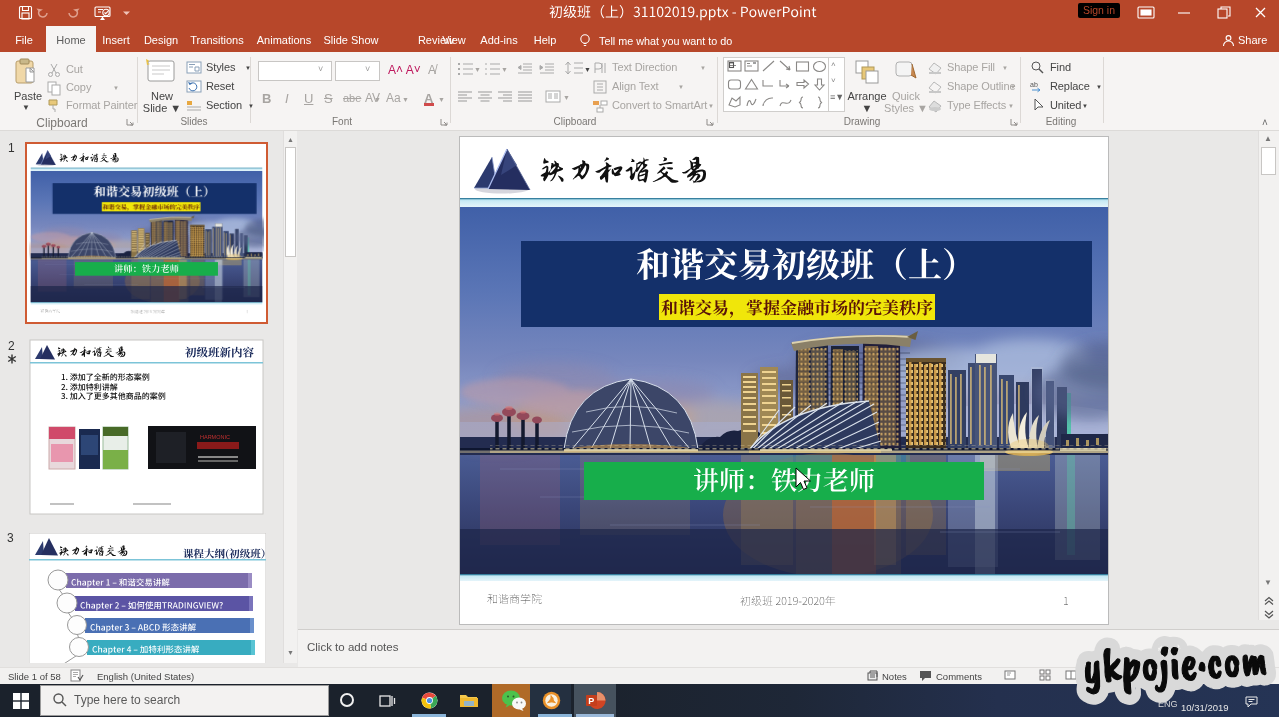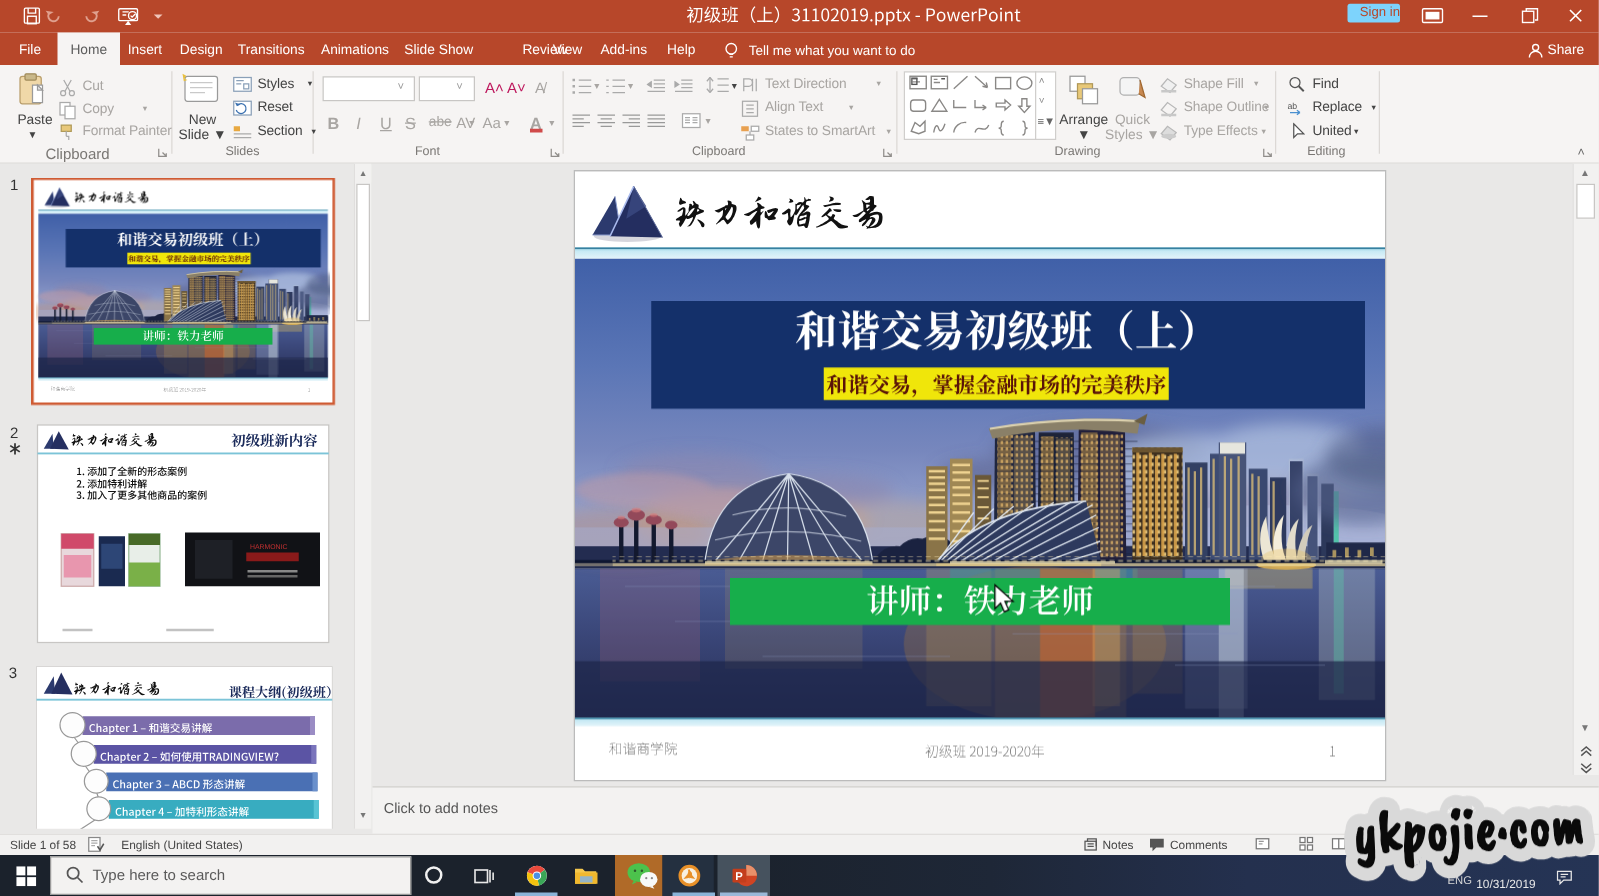--- a/index.html
+++ b/index.html
@@ -25,21 +25,21 @@
 <circle cx="93" cy="8.5" r="3.2" fill="#b7472a"></circle>
       <path d="M91.5 8.5 l1.2 1.2 2.5-2.5"></path>
 </g>
 <path d="M110 7.5 l3.5 3.5 3.5-3.5 z" fill="#f0c4b8"></path>
 </svg>
 <svg style="position:absolute;left:549.2px;top:2.5px;overflow:visible" width="269" height="25">
     <g transform="translate(0,14)">
       <path d="M5.8 -10.6H12.5V-9.6H5.8ZM11.9 -10.6H12.9Q12.9 -10.6 12.9 -10.5Q12.9 -10.3 12.9 -10.2Q12.9 -10.1 12.9 -10.0Q12.8 -7.3 12.8 -5.4Q12.7 -3.5 12.6 -2.4Q12.5 -1.2 12.3 -0.5Q12.2 0.1 12.0 0.4Q11.8 0.7 11.5 0.8Q11.2 1.0 10.9 1.0Q10.5 1.0 10.0 1.0Q9.4 1.0 8.8 1.0Q8.8 0.8 8.7 0.5Q8.7 0.2 8.5 -0.0Q9.2 0.0 9.7 0.0Q10.2 0.1 10.5 0.1Q10.7 0.1 10.8 0.0Q10.9 -0.0 11.0 -0.2Q11.2 -0.4 11.4 -1.0Q11.5 -1.6 11.6 -2.8Q11.7 -4.0 11.7 -5.8Q11.8 -7.7 11.9 -10.3ZM8.1 -10.1 9.2 -10.1Q9.1 -8.1 8.9 -6.4Q8.8 -4.7 8.4 -3.3Q8.0 -2.0 7.3 -0.8Q6.7 0.3 5.6 1.1Q5.6 1.0 5.4 0.9Q5.3 0.7 5.1 0.6Q5.0 0.4 4.8 0.3Q5.8 -0.4 6.4 -1.5Q7.1 -2.5 7.4 -3.8Q7.8 -5.1 7.9 -6.7Q8.1 -8.2 8.1 -10.1ZM2.8 -5.2 3.9 -6.5V1.1H2.8ZM5.5 -6.6 6.2 -6.0Q5.8 -5.6 5.4 -5.2Q5.0 -4.8 4.7 -4.5L4.1 -5.0Q4.4 -5.3 4.8 -5.8Q5.2 -6.2 5.5 -6.6ZM0.8 -9.3H4.9V-8.3H0.8ZM3.7 -5.9Q3.8 -5.7 4.2 -5.4Q4.5 -5.1 4.9 -4.7Q5.2 -4.3 5.5 -3.9Q5.8 -3.6 6.0 -3.4L5.3 -2.6Q5.2 -2.8 4.9 -3.2Q4.6 -3.6 4.3 -4.0Q3.9 -4.4 3.6 -4.8Q3.3 -5.2 3.1 -5.4ZM4.6 -9.3H4.8L5.0 -9.3L5.6 -8.9Q5.1 -7.7 4.4 -6.5Q3.6 -5.3 2.8 -4.3Q1.9 -3.3 1.0 -2.6Q1.0 -2.8 0.9 -3.0Q0.8 -3.2 0.7 -3.4Q0.6 -3.5 0.5 -3.6Q1.3 -4.2 2.1 -5.1Q2.9 -6.0 3.5 -7.0Q4.2 -8.0 4.6 -9.0ZM2.2 -11.3 3.0 -11.8Q3.4 -11.3 3.8 -10.8Q4.1 -10.3 4.3 -9.9L3.4 -9.4Q3.3 -9.8 2.9 -10.3Q2.6 -10.9 2.2 -11.3Z M21.2 -10.5 22.2 -10.4Q22.1 -7.9 21.9 -5.8Q21.6 -3.6 21.1 -1.9Q20.5 -0.2 19.5 1.1Q19.4 1.1 19.3 0.9Q19.1 0.8 18.9 0.7Q18.7 0.6 18.6 0.5Q19.6 -0.7 20.1 -2.3Q20.7 -4.0 20.9 -6.0Q21.1 -8.1 21.2 -10.5ZM19.6 -10.9H25.1V-9.9H19.6ZM24.2 -7.0H26.2V-6.1H23.9ZM25.9 -7.0H26.1L26.3 -7.1L27.0 -6.8Q26.5 -4.8 25.7 -3.2Q24.9 -1.7 23.8 -0.6Q22.6 0.5 21.3 1.1Q21.2 1.0 21.1 0.9Q21.0 0.7 20.8 0.6Q20.7 0.4 20.6 0.3Q21.9 -0.3 22.9 -1.2Q24.0 -2.2 24.8 -3.6Q25.5 -5.0 25.9 -6.8ZM22.0 -7.2Q22.4 -5.6 23.2 -4.1Q24.0 -2.6 25.1 -1.5Q26.2 -0.4 27.5 0.2Q27.4 0.3 27.3 0.5Q27.1 0.6 27.0 0.8Q26.9 1.0 26.8 1.1Q25.4 0.4 24.3 -0.8Q23.2 -2.0 22.4 -3.6Q21.6 -5.2 21.1 -6.9ZM24.7 -10.9H25.8Q25.6 -10.1 25.3 -9.2Q25.1 -8.3 24.8 -7.5Q24.6 -6.7 24.4 -6.1H23.3Q23.6 -6.7 23.8 -7.5Q24.1 -8.4 24.3 -9.2Q24.5 -10.1 24.7 -10.9ZM14.9 -2.5Q14.8 -2.6 14.8 -2.8Q14.7 -2.9 14.7 -3.1Q14.6 -3.3 14.5 -3.4Q14.8 -3.5 15.0 -3.7Q15.3 -4.0 15.6 -4.4Q15.8 -4.6 16.1 -5.0Q16.5 -5.5 16.9 -6.1Q17.4 -6.7 17.8 -7.4Q18.2 -8.1 18.6 -8.8L19.5 -8.3Q18.6 -6.8 17.6 -5.5Q16.6 -4.1 15.6 -3.0V-3.0Q15.6 -3.0 15.5 -3.0Q15.4 -2.9 15.2 -2.8Q15.1 -2.7 15.0 -2.7Q14.9 -2.6 14.9 -2.5ZM14.9 -2.5 14.8 -3.4 15.3 -3.8 19.3 -4.9Q19.3 -4.7 19.3 -4.4Q19.3 -4.2 19.4 -4.0Q18.0 -3.6 17.1 -3.3Q16.3 -3.1 15.8 -2.9Q15.4 -2.8 15.2 -2.7Q15.0 -2.6 14.9 -2.5ZM14.8 -5.9Q14.8 -6.0 14.7 -6.2Q14.6 -6.4 14.6 -6.6Q14.5 -6.8 14.4 -6.9Q14.6 -7.0 14.8 -7.2Q15.0 -7.4 15.3 -7.8Q15.4 -8.0 15.6 -8.4Q15.9 -8.8 16.1 -9.3Q16.4 -9.9 16.7 -10.5Q17.0 -11.1 17.2 -11.8L18.2 -11.3Q17.8 -10.4 17.4 -9.6Q16.9 -8.7 16.4 -7.9Q15.9 -7.1 15.4 -6.5V-6.5Q15.4 -6.5 15.3 -6.4Q15.2 -6.4 15.1 -6.3Q15.0 -6.2 14.9 -6.1Q14.8 -6.0 14.8 -5.9ZM14.8 -5.9 14.8 -6.7 15.3 -7.0 17.9 -7.3Q17.8 -7.1 17.8 -6.9Q17.8 -6.6 17.8 -6.4Q16.9 -6.3 16.3 -6.2Q15.8 -6.2 15.5 -6.1Q15.2 -6.0 15.0 -6.0Q14.9 -6.0 14.8 -5.9ZM14.6 -0.8Q15.2 -1.0 16.0 -1.3Q16.7 -1.5 17.6 -1.9Q18.5 -2.2 19.4 -2.5L19.6 -1.6Q18.3 -1.1 17.1 -0.6Q15.8 -0.1 14.8 0.2Z M36.6 -10.8H41.2V-9.8H36.6ZM35.6 -0.4H41.4V0.6H35.6ZM36.8 -5.7H41.0V-4.7H36.8ZM38.3 -10.4H39.3V0.2H38.3ZM35.3 -11.8H36.2V-5.8Q36.2 -4.7 36.1 -3.7Q36.0 -2.8 35.7 -1.9Q35.4 -1.0 34.8 -0.2Q34.2 0.5 33.2 1.1Q33.1 1.0 33.0 0.9Q32.9 0.7 32.8 0.6Q32.7 0.5 32.5 0.4Q33.5 -0.2 34.0 -0.9Q34.6 -1.5 34.8 -2.3Q35.1 -3.1 35.2 -4.0Q35.3 -4.8 35.3 -5.8ZM28.6 -10.7H32.7V-9.8H28.6ZM28.8 -6.2H32.5V-5.3H28.8ZM28.4 -1.0Q29.3 -1.2 30.4 -1.5Q31.5 -1.8 32.7 -2.1L32.8 -1.1Q31.7 -0.8 30.6 -0.5Q29.5 -0.3 28.6 -0.0ZM30.2 -10.4H31.1V-1.2L30.2 -1.0ZM33.3 -8.9 34.1 -8.8Q34.1 -7.8 34.1 -6.9Q34.0 -5.9 33.9 -5.1Q33.7 -4.3 33.4 -3.7L32.6 -4.2Q32.9 -4.7 33.0 -5.5Q33.2 -6.2 33.2 -7.1Q33.3 -8.0 33.3 -8.9Z M51.7 -5.3Q51.7 -6.7 52.1 -7.9Q52.4 -9.1 53.1 -10.1Q53.7 -11.1 54.5 -12.0L55.4 -11.5Q54.6 -10.7 54.0 -9.7Q53.4 -8.8 53.1 -7.7Q52.7 -6.6 52.7 -5.3Q52.7 -4.1 53.1 -3.0Q53.4 -1.9 54.0 -0.9Q54.6 0.1 55.4 0.9L54.5 1.3Q53.7 0.5 53.1 -0.5Q52.4 -1.6 52.1 -2.8Q51.7 -4.0 51.7 -5.3Z M62.6 -7.2H68.3V-6.2H62.6ZM56.7 -0.6H69.3V0.5H56.7ZM62.0 -11.6H63.1V-0.0H62.0Z M74.3 -5.3Q74.3 -4.0 73.9 -2.8Q73.6 -1.6 73.0 -0.5Q72.3 0.5 71.5 1.3L70.6 0.9Q71.4 0.1 72.0 -0.9Q72.6 -1.9 72.9 -3.0Q73.3 -4.1 73.3 -5.3Q73.3 -6.6 72.9 -7.7Q72.6 -8.8 72.0 -9.7Q71.4 -10.7 70.6 -11.5L71.5 -12.0Q72.3 -11.1 73.0 -10.1Q73.6 -9.1 73.9 -7.9Q74.3 -6.7 74.3 -5.3Z M87.7 0.2Q86.9 0.2 86.3 -0.0Q85.7 -0.2 85.2 -0.5Q84.7 -0.9 84.4 -1.2L85.1 -2.1Q85.5 -1.6 86.1 -1.2Q86.7 -0.9 87.6 -0.9Q88.2 -0.9 88.7 -1.1Q89.2 -1.3 89.4 -1.8Q89.7 -2.2 89.7 -2.8Q89.7 -3.4 89.4 -3.9Q89.1 -4.3 88.4 -4.6Q87.7 -4.8 86.5 -4.8V-5.8Q87.6 -5.8 88.2 -6.1Q88.8 -6.3 89.1 -6.8Q89.3 -7.2 89.3 -7.8Q89.3 -8.5 88.9 -9.0Q88.4 -9.4 87.6 -9.4Q87.0 -9.4 86.4 -9.1Q85.9 -8.8 85.5 -8.4L84.8 -9.2Q85.4 -9.8 86.1 -10.1Q86.8 -10.4 87.6 -10.4Q88.5 -10.4 89.2 -10.1Q89.9 -9.8 90.2 -9.3Q90.6 -8.7 90.6 -7.9Q90.6 -6.9 90.1 -6.3Q89.6 -5.7 88.8 -5.4V-5.4Q89.4 -5.2 89.9 -4.9Q90.4 -4.5 90.7 -4.0Q91.0 -3.4 91.0 -2.7Q91.0 -1.8 90.5 -1.2Q90.1 -0.5 89.3 -0.2Q88.6 0.2 87.7 0.2Z M93.0 0.0V-1.1H95.3V-8.7H93.5V-9.5Q94.1 -9.7 94.7 -9.8Q95.2 -10.0 95.6 -10.3H96.6V-1.1H98.6V0.0Z M100.8 0.0V-1.1H103.1V-8.7H101.2V-9.5Q101.9 -9.7 102.4 -9.8Q102.9 -10.0 103.4 -10.3H104.3V-1.1H106.4V0.0Z M111.2 0.2Q110.2 0.2 109.5 -0.4Q108.8 -1.0 108.4 -2.2Q108.0 -3.4 108.0 -5.2Q108.0 -7.0 108.4 -8.1Q108.8 -9.3 109.5 -9.9Q110.2 -10.4 111.2 -10.4Q112.2 -10.4 112.9 -9.9Q113.6 -9.3 114.0 -8.1Q114.4 -7.0 114.4 -5.2Q114.4 -3.4 114.0 -2.2Q113.6 -1.0 112.9 -0.4Q112.2 0.2 111.2 0.2ZM111.2 -0.8Q111.8 -0.8 112.2 -1.3Q112.7 -1.8 112.9 -2.7Q113.2 -3.7 113.2 -5.2Q113.2 -6.7 112.9 -7.6Q112.7 -8.6 112.2 -9.0Q111.8 -9.4 111.2 -9.4Q110.6 -9.4 110.2 -9.0Q109.7 -8.6 109.5 -7.6Q109.2 -6.7 109.2 -5.2Q109.2 -3.7 109.5 -2.7Q109.7 -1.8 110.2 -1.3Q110.6 -0.8 111.2 -0.8Z M115.7 0.0V-0.8Q117.3 -2.2 118.4 -3.3Q119.4 -4.5 119.9 -5.5Q120.4 -6.5 120.4 -7.4Q120.4 -8.0 120.2 -8.4Q120.0 -8.9 119.6 -9.1Q119.2 -9.4 118.5 -9.4Q117.9 -9.4 117.3 -9.1Q116.8 -8.7 116.4 -8.2L115.6 -8.9Q116.3 -9.6 117.0 -10.0Q117.7 -10.4 118.7 -10.4Q119.6 -10.4 120.3 -10.1Q120.9 -9.7 121.3 -9.0Q121.7 -8.3 121.7 -7.4Q121.7 -6.4 121.1 -5.4Q120.6 -4.3 119.7 -3.2Q118.8 -2.1 117.6 -1.0Q118.0 -1.0 118.5 -1.1Q118.9 -1.1 119.3 -1.1H122.1V0.0Z M126.7 0.2Q125.8 0.2 125.0 -0.4Q124.3 -1.0 123.9 -2.2Q123.5 -3.4 123.5 -5.2Q123.5 -7.0 123.9 -8.1Q124.3 -9.3 125.0 -9.9Q125.8 -10.4 126.7 -10.4Q127.7 -10.4 128.4 -9.9Q129.1 -9.3 129.5 -8.1Q129.9 -7.0 129.9 -5.2Q129.9 -3.4 129.5 -2.2Q129.1 -1.0 128.4 -0.4Q127.7 0.2 126.7 0.2ZM126.7 -0.8Q127.3 -0.8 127.8 -1.3Q128.2 -1.8 128.5 -2.7Q128.7 -3.7 128.7 -5.2Q128.7 -6.7 128.5 -7.6Q128.2 -8.6 127.8 -9.0Q127.3 -9.4 126.7 -9.4Q126.2 -9.4 125.7 -9.0Q125.3 -8.6 125.0 -7.6Q124.8 -6.7 124.8 -5.2Q124.8 -3.7 125.0 -2.7Q125.3 -1.8 125.7 -1.3Q126.2 -0.8 126.7 -0.8Z M131.9 0.0V-1.1H134.1V-8.7H132.3V-9.5Q133.0 -9.7 133.5 -9.8Q134.0 -10.0 134.4 -10.3H135.4V-1.1H137.5V0.0Z M141.7 0.2Q140.8 0.2 140.2 -0.1Q139.6 -0.4 139.2 -0.9L139.9 -1.7Q140.2 -1.3 140.7 -1.1Q141.1 -0.9 141.6 -0.9Q142.1 -0.9 142.6 -1.1Q143.1 -1.4 143.4 -1.9Q143.8 -2.5 144.0 -3.4Q144.2 -4.3 144.2 -5.6Q144.2 -6.8 143.9 -7.7Q143.7 -8.6 143.2 -9.0Q142.7 -9.5 142.0 -9.5Q141.5 -9.5 141.1 -9.2Q140.7 -8.9 140.4 -8.3Q140.2 -7.8 140.2 -7.1Q140.2 -6.4 140.4 -5.9Q140.6 -5.4 141.0 -5.1Q141.4 -4.8 142.0 -4.8Q142.6 -4.8 143.1 -5.2Q143.7 -5.5 144.2 -6.3L144.3 -5.2Q144.0 -4.8 143.6 -4.5Q143.2 -4.2 142.7 -4.1Q142.3 -3.9 141.8 -3.9Q141.0 -3.9 140.3 -4.3Q139.7 -4.6 139.4 -5.3Q139.0 -6.1 139.0 -7.1Q139.0 -8.1 139.4 -8.9Q139.8 -9.6 140.5 -10.0Q141.2 -10.4 142.0 -10.4Q142.7 -10.4 143.3 -10.1Q144.0 -9.8 144.4 -9.2Q144.9 -8.6 145.1 -7.7Q145.4 -6.8 145.4 -5.6Q145.4 -4.0 145.1 -2.9Q144.8 -1.8 144.3 -1.1Q143.7 -0.5 143.1 -0.1Q142.4 0.2 141.7 0.2Z M148.1 0.2Q147.7 0.2 147.5 -0.1Q147.2 -0.4 147.2 -0.8Q147.2 -1.2 147.5 -1.5Q147.7 -1.8 148.1 -1.8Q148.5 -1.8 148.8 -1.5Q149.0 -1.2 149.0 -0.8Q149.0 -0.4 148.8 -0.1Q148.5 0.2 148.1 0.2Z M151.3 3.2V-7.6H152.4L152.5 -6.7H152.5Q153.1 -7.2 153.7 -7.5Q154.3 -7.8 155.0 -7.8Q156.0 -7.8 156.6 -7.3Q157.3 -6.8 157.6 -6.0Q158.0 -5.1 158.0 -3.9Q158.0 -2.6 157.5 -1.7Q157.1 -0.8 156.3 -0.3Q155.6 0.2 154.7 0.2Q154.2 0.2 153.6 -0.0Q153.1 -0.3 152.6 -0.7L152.6 0.6V3.2ZM154.5 -0.9Q155.1 -0.9 155.6 -1.3Q156.1 -1.6 156.4 -2.3Q156.7 -3.0 156.7 -3.9Q156.7 -4.7 156.5 -5.4Q156.3 -6.0 155.8 -6.4Q155.4 -6.7 154.6 -6.7Q154.2 -6.7 153.7 -6.5Q153.2 -6.2 152.6 -5.7V-1.7Q153.1 -1.2 153.6 -1.1Q154.1 -0.9 154.5 -0.9Z M160.0 3.2V-7.6H161.1L161.2 -6.7H161.2Q161.7 -7.2 162.4 -7.5Q163.0 -7.8 163.6 -7.8Q164.6 -7.8 165.3 -7.3Q166.0 -6.8 166.3 -6.0Q166.7 -5.1 166.7 -3.9Q166.7 -2.6 166.2 -1.7Q165.7 -0.8 165.0 -0.3Q164.2 0.2 163.4 0.2Q162.9 0.2 162.3 -0.0Q161.8 -0.3 161.3 -0.7L161.3 0.6V3.2ZM163.2 -0.9Q163.8 -0.9 164.3 -1.3Q164.8 -1.6 165.1 -2.3Q165.3 -3.0 165.3 -3.9Q165.3 -4.7 165.1 -5.4Q164.9 -6.0 164.5 -6.4Q164.1 -6.7 163.3 -6.7Q162.9 -6.7 162.4 -6.5Q161.9 -6.2 161.3 -5.7V-1.7Q161.8 -1.2 162.3 -1.1Q162.8 -0.9 163.2 -0.9Z M171.1 0.2Q170.3 0.2 169.8 -0.1Q169.3 -0.4 169.1 -1.0Q168.9 -1.6 168.9 -2.3V-6.6H167.8V-7.5L169.0 -7.6L169.1 -9.7H170.2V-7.6H172.3V-6.6H170.2V-2.3Q170.2 -1.6 170.5 -1.2Q170.7 -0.9 171.4 -0.9Q171.6 -0.9 171.8 -0.9Q172.1 -1.0 172.2 -1.1L172.5 -0.1Q172.2 0.0 171.8 0.1Q171.4 0.2 171.1 0.2Z M172.9 0.0 175.4 -4.0 173.1 -7.6H174.5L175.5 -5.9Q175.7 -5.6 175.9 -5.3Q176.1 -5.0 176.2 -4.7H176.3Q176.5 -5.0 176.6 -5.3Q176.8 -5.6 177.0 -5.9L177.9 -7.6H179.3L177.0 -3.8L179.4 0.0H178.1L176.9 -1.8Q176.7 -2.1 176.5 -2.5Q176.3 -2.8 176.1 -3.1H176.0Q175.8 -2.8 175.7 -2.5Q175.5 -2.1 175.3 -1.8L174.2 0.0Z M183.4 -3.4V-4.4H187.0V-3.4Z M192.2 0.0V-10.3H195.1Q196.3 -10.3 197.1 -10.0Q198.0 -9.7 198.5 -9.0Q199.0 -8.4 199.0 -7.3Q199.0 -6.2 198.5 -5.5Q198.0 -4.8 197.2 -4.4Q196.3 -4.1 195.2 -4.1H193.5V0.0ZM193.5 -5.1H195.0Q196.4 -5.1 197.0 -5.6Q197.7 -6.1 197.7 -7.3Q197.7 -8.4 197.0 -8.8Q196.3 -9.2 195.0 -9.2H193.5Z M203.9 0.2Q203.0 0.2 202.2 -0.3Q201.4 -0.8 200.9 -1.6Q200.4 -2.5 200.4 -3.8Q200.4 -5.1 200.9 -6.0Q201.4 -6.9 202.2 -7.3Q203.0 -7.8 203.9 -7.8Q204.6 -7.8 205.2 -7.5Q205.9 -7.3 206.4 -6.7Q206.8 -6.2 207.1 -5.5Q207.4 -4.7 207.4 -3.8Q207.4 -2.5 206.9 -1.6Q206.4 -0.8 205.6 -0.3Q204.8 0.2 203.9 0.2ZM203.9 -0.9Q204.6 -0.9 205.1 -1.2Q205.6 -1.6 205.8 -2.3Q206.1 -2.9 206.1 -3.8Q206.1 -4.7 205.8 -5.3Q205.6 -6.0 205.1 -6.4Q204.6 -6.7 203.9 -6.7Q203.2 -6.7 202.7 -6.4Q202.2 -6.0 202.0 -5.3Q201.7 -4.7 201.7 -3.8Q201.7 -2.9 202.0 -2.3Q202.2 -1.6 202.7 -1.2Q203.2 -0.9 203.9 -0.9Z M210.6 0.0 208.5 -7.6H209.8L211.0 -3.2Q211.1 -2.7 211.2 -2.1Q211.3 -1.6 211.4 -1.1H211.5Q211.6 -1.6 211.7 -2.1Q211.8 -2.7 212.0 -3.2L213.2 -7.6H214.4L215.6 -3.2Q215.7 -2.7 215.9 -2.1Q216.0 -1.6 216.1 -1.1H216.2Q216.3 -1.6 216.4 -2.1Q216.5 -2.7 216.7 -3.2L217.8 -7.6H219.0L217.0 0.0H215.4L214.3 -4.1Q214.2 -4.6 214.0 -5.2Q213.9 -5.7 213.8 -6.3H213.7Q213.6 -5.7 213.5 -5.2Q213.3 -4.6 213.2 -4.1L212.1 0.0Z M223.7 0.2Q222.7 0.2 221.9 -0.3Q221.1 -0.8 220.6 -1.7Q220.1 -2.5 220.1 -3.8Q220.1 -4.7 220.4 -5.5Q220.6 -6.2 221.1 -6.7Q221.6 -7.2 222.2 -7.5Q222.8 -7.8 223.5 -7.8Q224.5 -7.8 225.1 -7.4Q225.8 -6.9 226.2 -6.1Q226.5 -5.3 226.5 -4.2Q226.5 -4.0 226.5 -3.8Q226.5 -3.6 226.5 -3.5H221.4Q221.4 -2.7 221.7 -2.1Q222.0 -1.5 222.6 -1.2Q223.2 -0.8 223.9 -0.8Q224.4 -0.8 224.9 -1.0Q225.3 -1.2 225.8 -1.4L226.2 -0.6Q225.7 -0.3 225.1 -0.0Q224.5 0.2 223.7 0.2ZM221.3 -4.4H225.4Q225.4 -5.6 224.9 -6.2Q224.4 -6.8 223.5 -6.8Q223.0 -6.8 222.5 -6.5Q222.0 -6.2 221.7 -5.7Q221.4 -5.2 221.3 -4.4Z M228.4 0.0V-7.6H229.5L229.6 -6.2H229.6Q230.0 -6.9 230.6 -7.4Q231.1 -7.8 231.8 -7.8Q232.0 -7.8 232.2 -7.8Q232.4 -7.7 232.6 -7.6L232.3 -6.5Q232.2 -6.6 232.0 -6.6Q231.8 -6.6 231.6 -6.6Q231.1 -6.6 230.6 -6.2Q230.1 -5.9 229.7 -4.9V0.0Z M234.0 0.0V-10.3H236.9Q238.0 -10.3 238.9 -10.0Q239.8 -9.7 240.3 -9.0Q240.7 -8.4 240.7 -7.3Q240.7 -6.2 240.3 -5.5Q239.8 -4.8 238.9 -4.4Q238.1 -4.1 236.9 -4.1H235.3V0.0ZM235.3 -5.1H236.8Q238.1 -5.1 238.8 -5.6Q239.4 -6.1 239.4 -7.3Q239.4 -8.4 238.8 -8.8Q238.1 -9.2 236.7 -9.2H235.3Z M245.7 0.2Q244.7 0.2 243.9 -0.3Q243.1 -0.8 242.6 -1.6Q242.1 -2.5 242.1 -3.8Q242.1 -5.1 242.6 -6.0Q243.1 -6.9 243.9 -7.3Q244.7 -7.8 245.7 -7.8Q246.4 -7.8 247.0 -7.5Q247.6 -7.3 248.1 -6.7Q248.6 -6.2 248.9 -5.5Q249.2 -4.7 249.2 -3.8Q249.2 -2.5 248.7 -1.6Q248.2 -0.8 247.4 -0.3Q246.6 0.2 245.7 0.2ZM245.7 -0.9Q246.3 -0.9 246.8 -1.2Q247.3 -1.6 247.6 -2.3Q247.9 -2.9 247.9 -3.8Q247.9 -4.7 247.6 -5.3Q247.3 -6.0 246.8 -6.4Q246.3 -6.7 245.7 -6.7Q245.0 -6.7 244.5 -6.4Q244.0 -6.0 243.7 -5.3Q243.5 -4.7 243.5 -3.8Q243.5 -2.9 243.7 -2.3Q244.0 -1.6 244.5 -1.2Q245.0 -0.9 245.7 -0.9Z M251.2 0.0V-7.6H252.5V0.0ZM251.8 -9.2Q251.5 -9.2 251.2 -9.4Q251.0 -9.6 251.0 -10.0Q251.0 -10.4 251.2 -10.6Q251.5 -10.8 251.8 -10.8Q252.2 -10.8 252.4 -10.6Q252.7 -10.4 252.7 -10.0Q252.7 -9.6 252.4 -9.4Q252.2 -9.2 251.8 -9.2Z M255.0 0.0V-7.6H256.1L256.2 -6.5H256.2Q256.8 -7.0 257.4 -7.4Q258.0 -7.8 258.8 -7.8Q260.0 -7.8 260.6 -7.0Q261.1 -6.3 261.1 -4.8V0.0H259.8V-4.7Q259.8 -5.7 259.5 -6.2Q259.2 -6.7 258.4 -6.7Q257.8 -6.7 257.3 -6.4Q256.9 -6.1 256.3 -5.5V0.0Z M266.0 0.2Q265.2 0.2 264.7 -0.1Q264.2 -0.4 264.0 -1.0Q263.8 -1.6 263.8 -2.3V-6.6H262.7V-7.5L263.9 -7.6L264.0 -9.7H265.1V-7.6H267.1V-6.6H265.1V-2.3Q265.1 -1.6 265.3 -1.2Q265.6 -0.9 266.3 -0.9Q266.5 -0.9 266.7 -0.9Q266.9 -1.0 267.1 -1.1L267.4 -0.1Q267.1 0.0 266.7 0.1Q266.3 0.2 266.0 0.2Z" fill="#ffffff"></path>
     </g>
   </svg>
-<div class="abs" style="left:1078px;top:3px;width:42px;height:15px;background:#7dd3fc;border-radius:2px;color:#b7472a;font-size:10.5px;text-align:right;line-height:15px">Sign in</div>
+<div class="abs" style="left:1078px;top:3px;width:42px;height:15px;background:#000000;border-radius:2px;color:#b7472a;font-size:10.5px;text-align:center;line-height:15px">Sign in</div>
 <svg class="abs" style="left:1130px;top:0" width="149 " height="26" viewBox="0 0 149 26">
 <g stroke="#fff" fill="none" stroke-width="1.1">
 <rect x="8" y="7" width="16" height="11" rx="1"></rect>
       <rect x="11" y="10" width="10" height="5" fill="#fff"></rect>
 <path d="M48 13 h12"></path>
 <rect x="88" y="9" width="9" height="9"></rect>
       <path d="M91 9 v-2 h9 v9 h-2"></path>
 <path d="M126 8 l9 9 M135 8 l-9 9" stroke-width="1.3"></path>
 </g>
   </svg>
@@ -234,21 +234,21 @@
     <path d="M5 5 h6 M5 8 h6 M5 11 h6" stroke="#aaa"></path>
   </svg>
 <div class="abs" style="left:612px;top:80px;font-size:11px;color:#a8a5a2;white-space:nowrap;letter-spacing:-0.1px">Align Text</div>
 <div class="abs" style="left:678px;top:84px;font-size:6px;color:#a8a5a2">▼</div>
 <svg class="abs" style="left:592px;top:98px" width="16" height="16" viewBox="0 0 16 16">
     <rect x="1" y="3" width="6" height="4" fill="#e8a050" stroke="none"></rect>
     <rect x="9" y="3" width="6" height="4" fill="#fff" stroke="#aaa"></rect>
     <rect x="5" y="10" width="6" height="4" fill="#fff" stroke="#aaa"></rect>
     <path d="M8 7 v3" stroke="#aaa"></path>
   </svg>
-<div class="abs" style="left:612px;top:99px;font-size:11px;color:#a8a5a2;white-space:nowrap;letter-spacing:-0.1px">States to SmartArt</div>
+<div class="abs" style="left:612px;top:99px;font-size:11px;color:#a8a5a2;white-space:nowrap;letter-spacing:-0.1px">Convert to SmartArt</div>
 <div class="abs" style="left:708px;top:103px;font-size:6px;color:#a8a5a2">▼</div>
 <div class="abs" style="left:723px;top:57px;width:122px;height:55px;background:#fff;border:1px solid #d0cecc"></div>
 <svg class="abs" style="left:727px;top:59px" width="15" height="14" viewBox="0 0 15 14">
     <g fill="none" stroke="#8a8886" stroke-width="1.1">
       <rect x="1" y="2" width="13" height="10" fill="#fff"></rect>
       <path d="M3 4 h4 M3 6.5 h6"></path>
       <rect x="2.5" y="3.5" width="4" height="5" stroke="#555"></rect>
     </g>
   </svg>
 <svg class="abs" style="left:744px;top:59px" width="15" height="14" viewBox="0 0 15 14">

